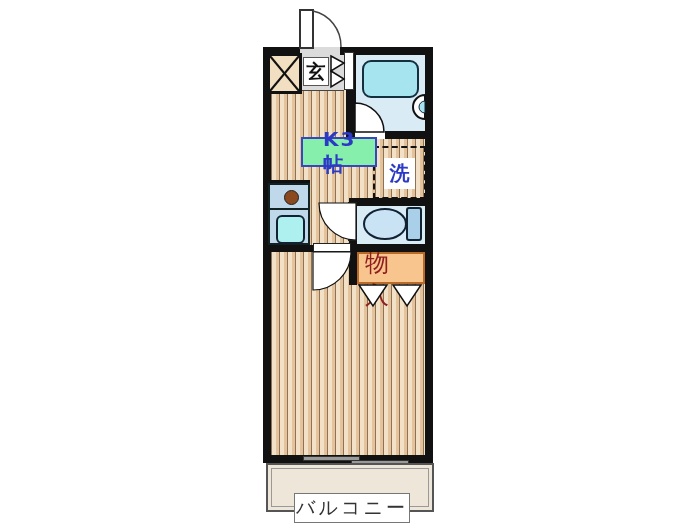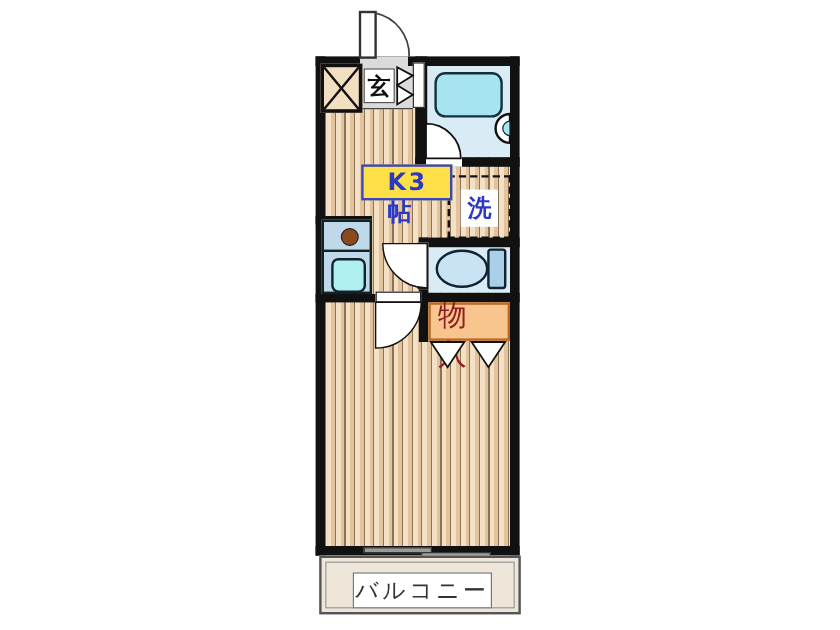--- a/index.html
+++ b/index.html
@@ -2,21 +2,21 @@
 <html><head>
 <meta charset="utf-8">
 <style>
   html,body{margin:0;padding:0;}
   body{width:700px;height:525px;background:#fff;font-family:"DejaVu Sans",sans-serif;}
   .canvas{position:relative;width:700px;height:525px;background:#fff;overflow:hidden;}
   .abs{position:absolute;box-sizing:border-box;}
   .wall{background:#111;}
   .wood{background:repeating-linear-gradient(90deg,#8d7356 0px,#8d7356 1px,#f3e1c7 1px,#f3e1c7 5px,#e3c29c 5px,#e3c29c 8px);}
   .waterfloor{background:#d9ecf6;}
-  .label-blue{background:#fde047;border:2px solid #3a46c0;color:#2b39c5;display:flex;align-items:flex-start;justify-content:center;font-weight:bold;padding-left:20px;}
+  .label-blue{background:#86efac;border:2px solid #3a46c0;color:#2b39c5;display:flex;align-items:center;justify-content:center;font-weight:bold;padding-left:20px;}
   .svg-layer{position:absolute;left:0;top:0;pointer-events:none;}
   .lbl{display:flex;align-items:center;justify-content:center;}
 </style>
 </head>
 <body>
 
 <div class="canvas">
 
   <div class="abs wood" style="left:271px;top:55px;width:154px;height:400px;"></div>
 
@@ -74,21 +74,21 @@
 
   <div class="abs label-blue" style="left:301px;top:137px;width:76px;height:30px;">
     <span style="font-size:20px;letter-spacing:2px;">K3帖</span>
   </div>
 
   <div class="abs" style="left:303px;top:456px;width:57px;height:5px;background:#9a9a9a;border:1px solid #333;"></div>
   <div class="abs" style="left:351px;top:460px;width:58px;height:5px;background:#9a9a9a;border:1px solid #333;"></div>
 
   <div class="abs" style="left:266px;top:463px;width:168px;height:49px;background:#ede6d9;border:2px solid #555;">
     <div style="position:absolute;left:3px;top:3px;right:3px;bottom:3px;border:1px solid #999;"></div>
-    <div class="lbl" style="position:absolute;left:26px;top:12px;width:114px;height:28px;background:#fff;border:1px solid #777;">
+    <div class="lbl" style="position:absolute;left:26px;top:28px;width:114px;height:28px;background:#fff;border:1px solid #777;">
       <span style="font-size:19px;color:#333;letter-spacing:3px;">バルコニー</span>
     </div>
   </div>
 
   <svg class="svg-layer" width="700" height="525" viewBox="0 0 700 525">
 
     <rect x="300" y="10" width="13" height="38" fill="#fff" stroke="#333" stroke-width="2"></rect>
     <path d="M313,11 A35,36 0 0 1 341,47" fill="none" stroke="#444" stroke-width="1.5"></path>
 
     <line x1="270" y1="56" x2="299" y2="91" stroke="#111" stroke-width="2"></line>

